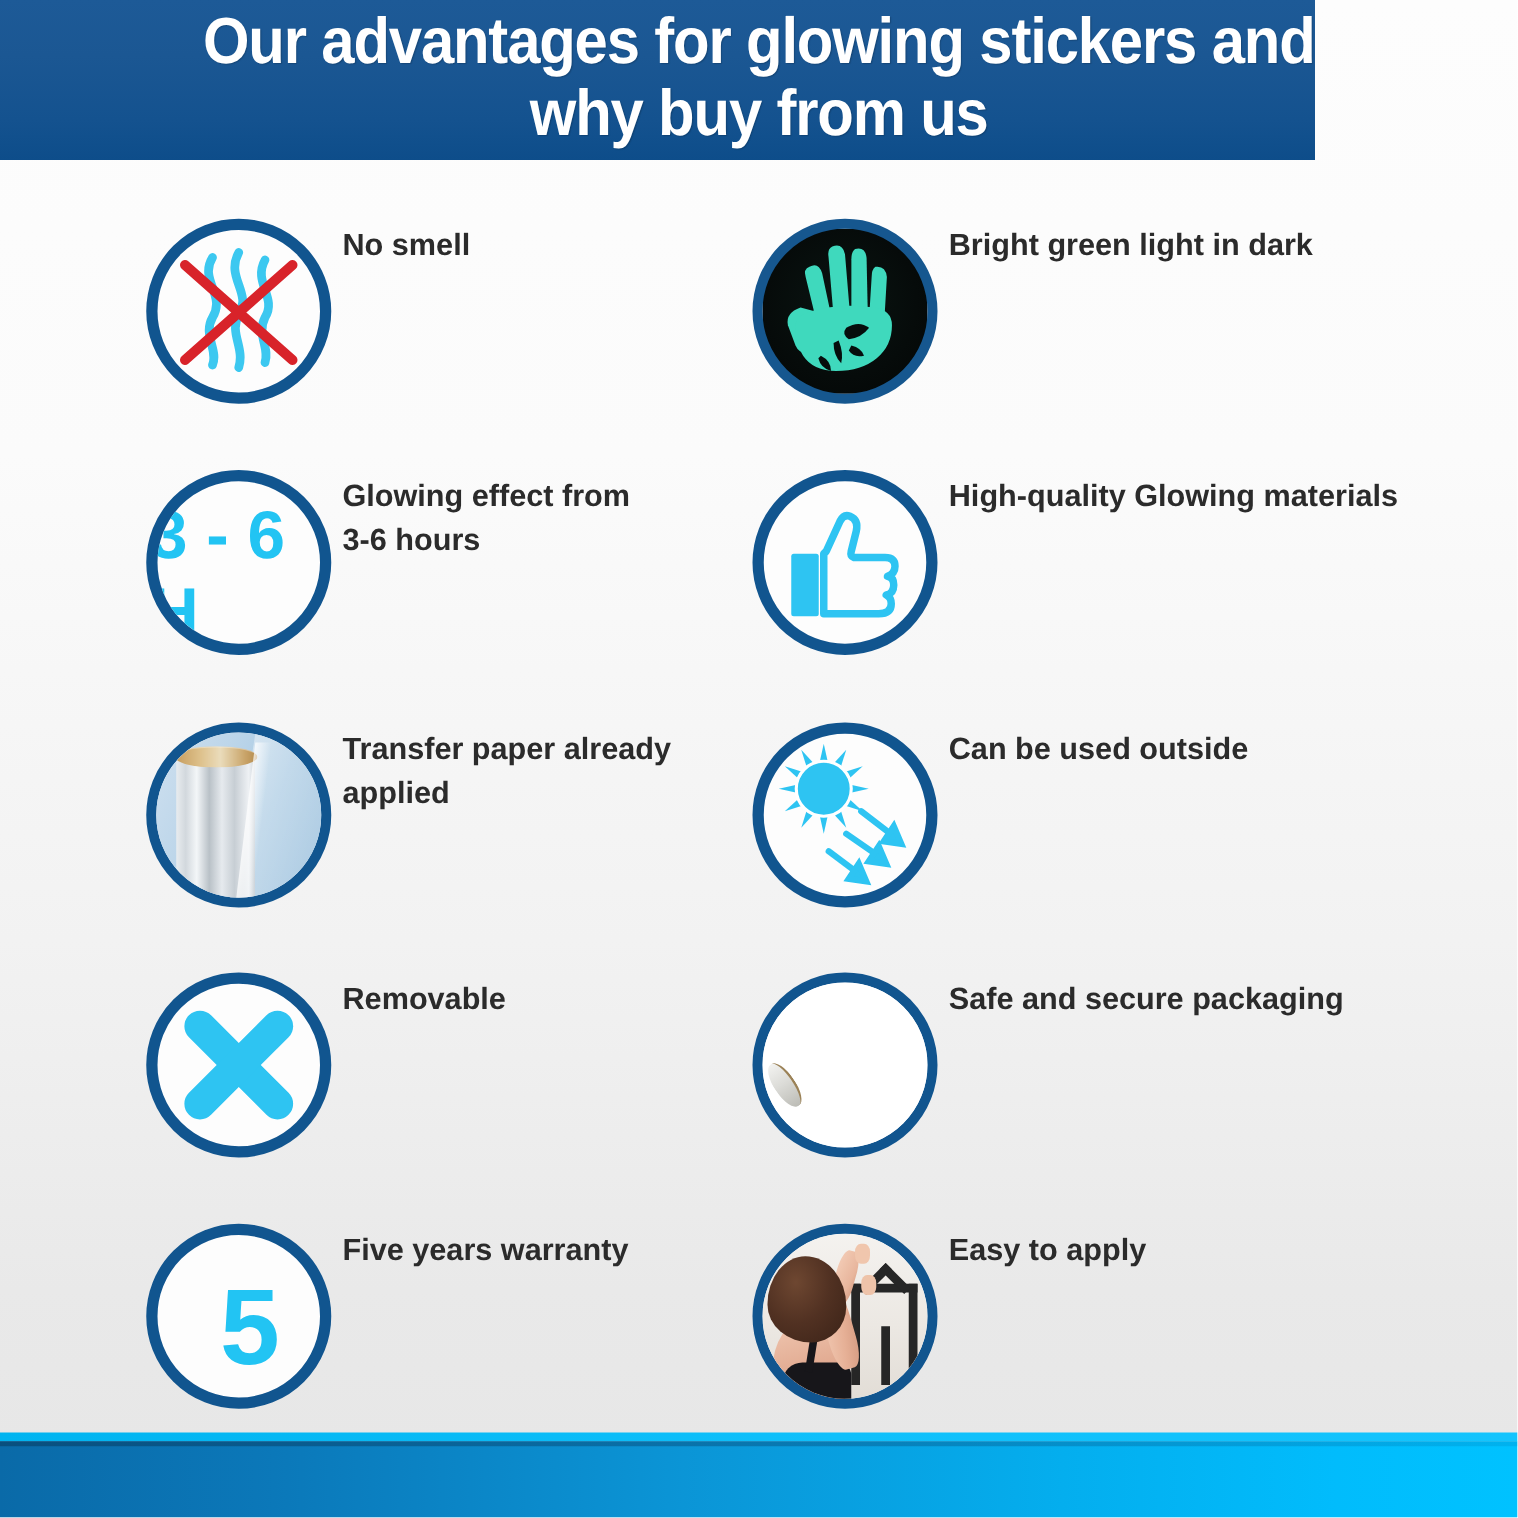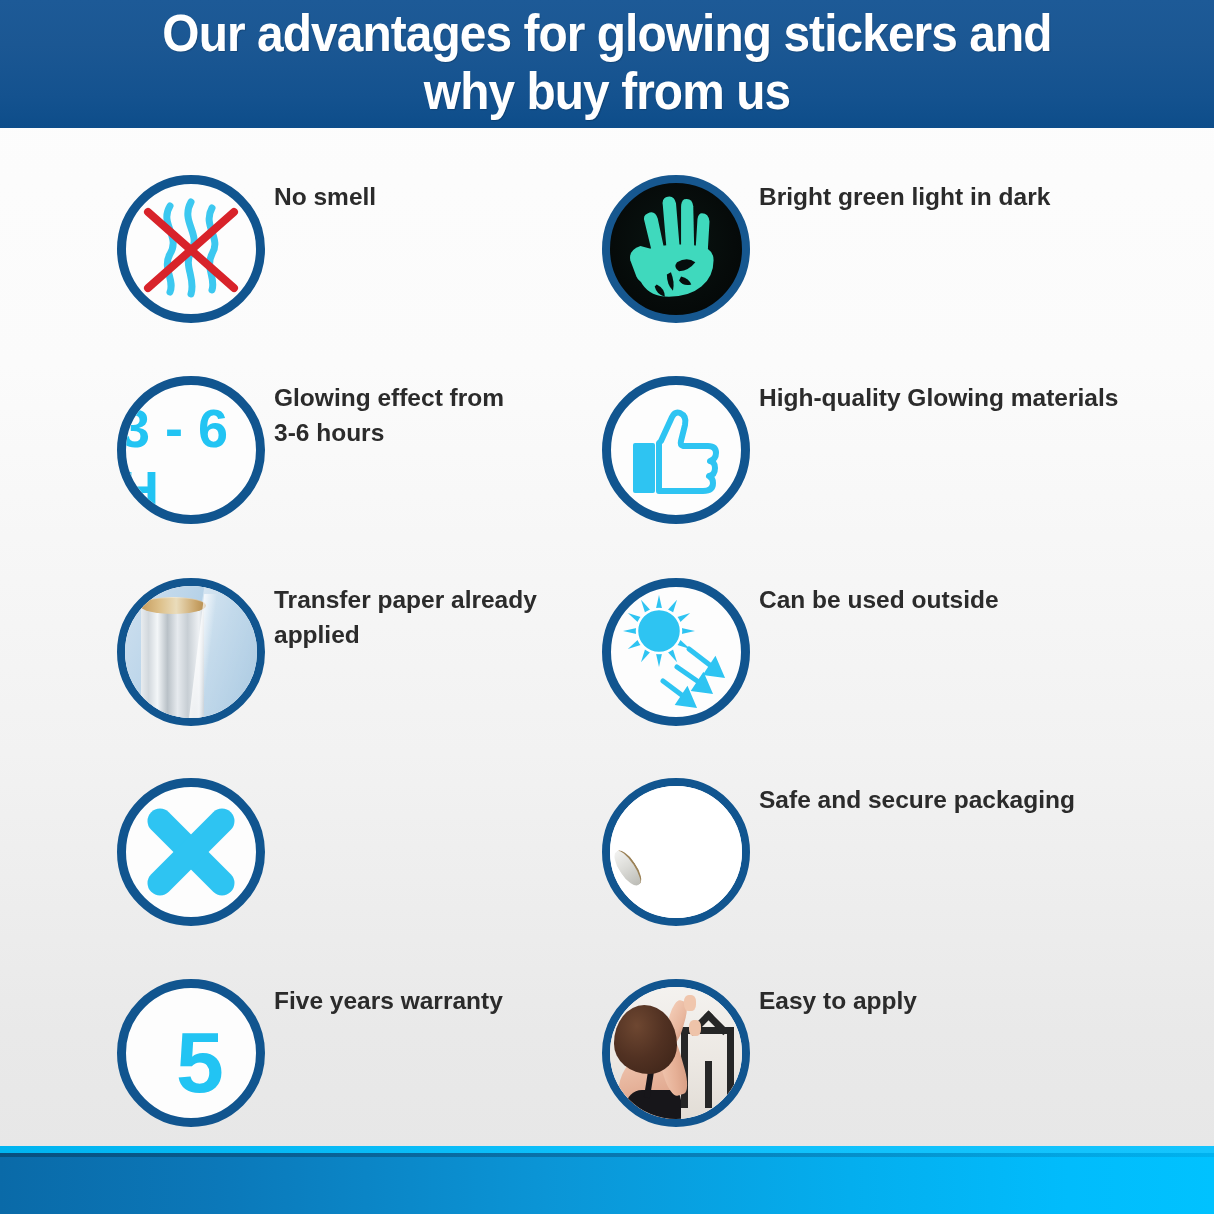--- a/index.html
+++ b/index.html
@@ -15,21 +15,21 @@
     position: relative;
     width: 1214px;
     height: 1214px;
     background: linear-gradient(to bottom, #fdfdfd 0%, #fbfbfb 30%, #f2f2f2 62%, #e9e9e9 85%, #e6e6e6 100%);
   }
 
   
   #header {
     position: absolute;
     left: 0; top: 0;
-    width: 1214px;
+    width: 1052px;
     height: 128px;
     background: linear-gradient(180deg, #1d5a97 0%, #1b5793 35%, #14528f 75%, #0d4d8a 100%);
     overflow: hidden;
   }
   #header-title {
     position: absolute;
     left: 0; top: 4px;
     width: 1214px;
     text-align: center;
     color: #ffffff;
@@ -403,20 +403,21 @@
 
     <div class="cell col-l row-4">
       <div class="badge ring">
         <svg viewBox="0 0 130 130" aria-hidden="true">
           <g stroke="#2ec4f2" stroke-width="25" stroke-linecap="round">
             <line x1="34" y1="34" x2="96" y2="96"></line>
             <line x1="96" y1="34" x2="34" y2="96"></line>
           </g>
         </svg>
       </div>
+      <div class="cell-label">Removable</div>
     </div>
 
     <div class="cell col-r row-4">
       <div class="badge photo">
         <div class="tube-bg"></div>
         <div class="tube">
             <div class="tube-cap"></div>
           </div>
       </div>
       <div class="cell-label">Safe and secure packaging</div>

